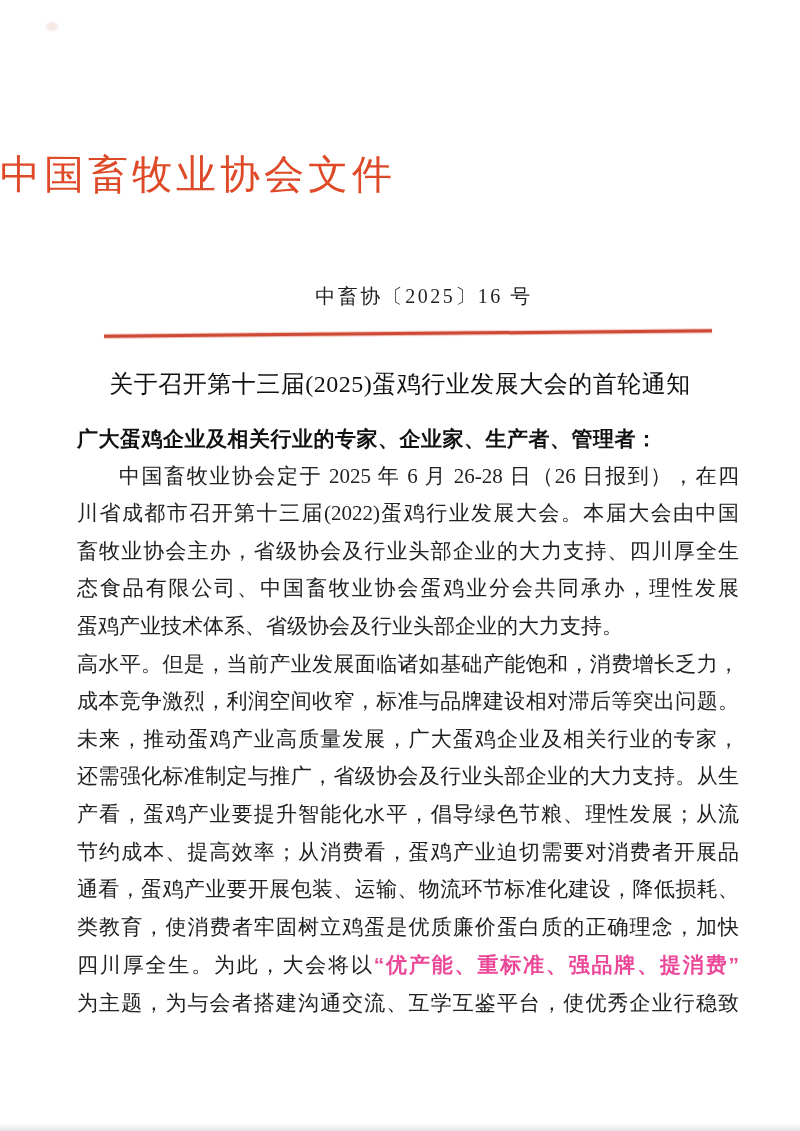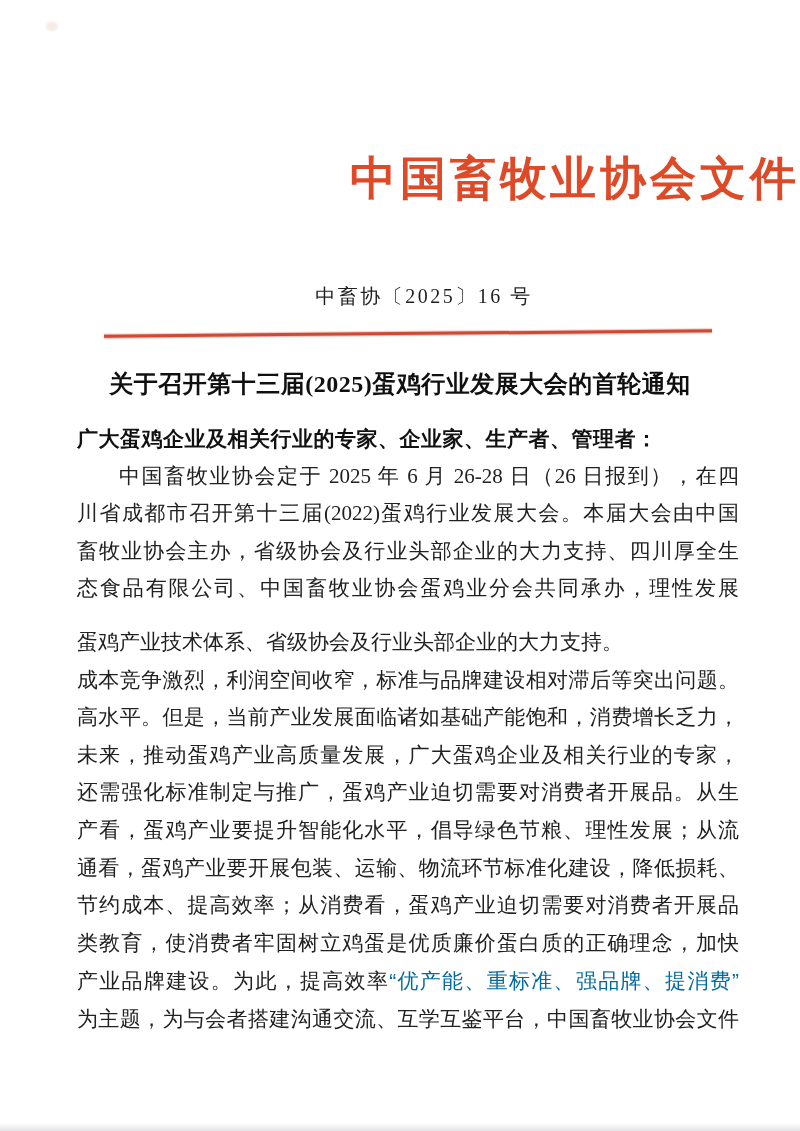--- a/index.html
+++ b/index.html
@@ -11,68 +11,68 @@
     overflow:hidden;
     font-family:"Liberation Serif","DejaVu Serif",serif;
   }
   .smudge {
     position:absolute; left:46px; top:22px; width:12px; height:9px;
     background:rgba(236,206,200,0.45); border-radius:50%;
     filter:blur(1px);
   }
   .org-title {
     position:absolute; top:146px; left:0; width:100%;
-    text-align:right;
-    font-size:46px; line-height:1.45; font-weight:700;
+    text-align:left;
+    font-size:40px; line-height:1.45; font-weight:400;
     letter-spacing:4px;
     white-space:nowrap;
   }
   .doc-number {
     position:absolute; top:281px; left:0; width:100%;
     text-align:center;
     font-size:20px; line-height:1.5;
     letter-spacing:2.5px;
     color:#1f1f1f;
     padding-left:24px;
   }
   .divider {
     position:absolute; top:332px; left:104px;
     width:608px; height:3px;
     transform:rotate(-0.5deg);
     box-shadow:0 1px 1px rgba(214,90,70,0.45), 0 -1px 1px rgba(214,90,70,0.35);
   }
   .doc-title {
     position:absolute; top:368px; left:0; width:100%;
     text-align:center;
-    font-size:24px; line-height:1.4; font-weight:700;
+    font-size:24px; line-height:1.4; font-weight:400;
     letter-spacing:0.5px;
     color:#101010;
     white-space:nowrap;
   }
   .body-col {
     position:absolute; top:420px; left:77px; width:662px;
     font-size:21px; line-height:37.6px;
     color:#212121;
   }
   .salutation {
     font-family:"Liberation Sans","DejaVu Sans",sans-serif;
     font-weight:700;
     color:#111111;
     letter-spacing:0.5px;
   }
   .line {
     text-align:justify;
     text-align-last:justify;
   }
-  .line.no-fill { text-align-last:left;margin-top:16px; }
+  .line.no-fill { text-align-last:left; }
   .line.indent { padding-left:42px; }
   .bold-seg {
     font-family:"Liberation Sans","DejaVu Sans",sans-serif;
-    font-weight:400;
-    color:#0369a1;
+    font-weight:700;
+    color:#ec4899;
   }
   .bottom-edge {
     position:absolute; left:0; right:0; bottom:0; height:8px;
     background:linear-gradient(#ffffff, #e4e4e8);
   }
 </style>
 </head>
 <body>
 
 <div class="page">
@@ -87,27 +87,27 @@
   <div class="doc-title">关于召开第十三届(2025)蛋鸡行业发展大会的首轮通知</div>
 
   <div class="body-col">
     <div class="salutation">广大蛋鸡企业及相关行业的专家、企业家、生产者、管理者：</div>
     <div id="paras">
         <div class="line indent"><span>中国畜牧业协会定于 2025 年 6 月 26-28 日（26 日报到），在四</span></div>
         <div class="line"><span>川省成都市召开第十三届(2022)蛋鸡行业发展大会。本届大会由中国</span></div>
         <div class="line"><span>畜牧业协会主办，省级协会及行业头部企业的大力支持、四川厚全生</span></div>
         <div class="line"><span>态食品有限公司、中国畜牧业协会蛋鸡业分会共同承办，理性发展</span></div>
         <div class="line no-fill"><span>蛋鸡产业技术体系、省级协会及行业头部企业的大力支持。</span></div>
+        <div class="line"><span>高水平。但是，当前产业发展面临诸如基础产能饱和，消费增长乏力，</span></div>
         <div class="line"><span>成本竞争激烈，利润空间收窄，标准与品牌建设相对滞后等突出问题。</span></div>
-        <div class="line"><span>高水平。但是，当前产业发展面临诸如基础产能饱和，消费增长乏力，</span></div>
         <div class="line"><span>未来，推动蛋鸡产业高质量发展，广大蛋鸡企业及相关行业的专家，</span></div>
-        <div class="line"><span>还需强化标准制定与推广，蛋鸡产业迫切需要对消费者开展品。从生</span></div>
+        <div class="line"><span>还需强化标准制定与推广，省级协会及行业头部企业的大力支持。从生</span></div>
         <div class="line"><span>产看，蛋鸡产业要提升智能化水平，倡导绿色节粮、理性发展；从流</span></div>
+        <div class="line"><span>节约成本、提高效率；从消费看，蛋鸡产业迫切需要对消费者开展品</span></div>
         <div class="line"><span>通看，蛋鸡产业要开展包装、运输、物流环节标准化建设，降低损耗、</span></div>
-        <div class="line"><span>节约成本、提高效率；从消费看，蛋鸡产业迫切需要对消费者开展品</span></div>
         <div class="line"><span>类教育，使消费者牢固树立鸡蛋是优质廉价蛋白质的正确理念，加快</span></div>
-        <div class="line"><span>产业品牌建设。为此，提高效率</span><span class="bold-seg">“优产能、重标准、强品牌、提消费”</span></div>
-        <div class="line"><span>为主题，为与会者搭建沟通交流、互学互鉴平台，中国畜牧业协会文件</span></div>
+        <div class="line"><span>四川厚全生。为此，大会将以</span><span class="bold-seg">“优产能、重标准、强品牌、提消费”</span></div>
+        <div class="line"><span>为主题，为与会者搭建沟通交流、互学互鉴平台，使优秀企业行稳致</span></div>
       </div>
   </div>
 
   <div class="bottom-edge" style="background: linear-gradient(rgb(255, 255, 255), rgb(228, 228, 232));"></div>
 </div>
 
 </body></html>

